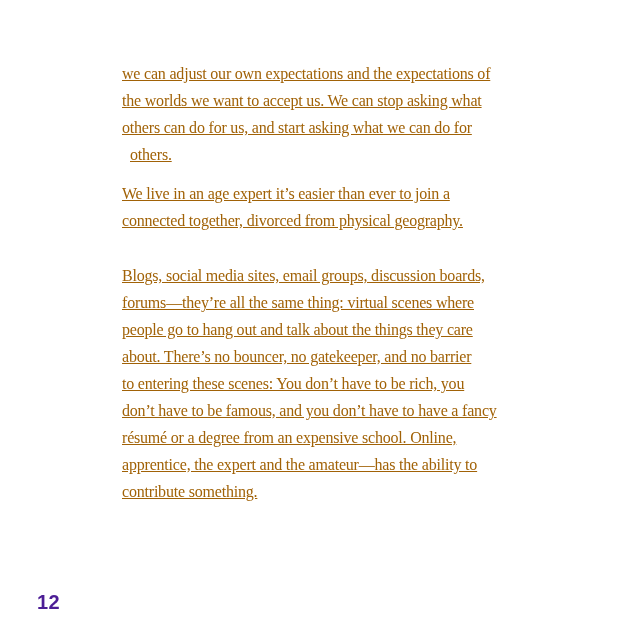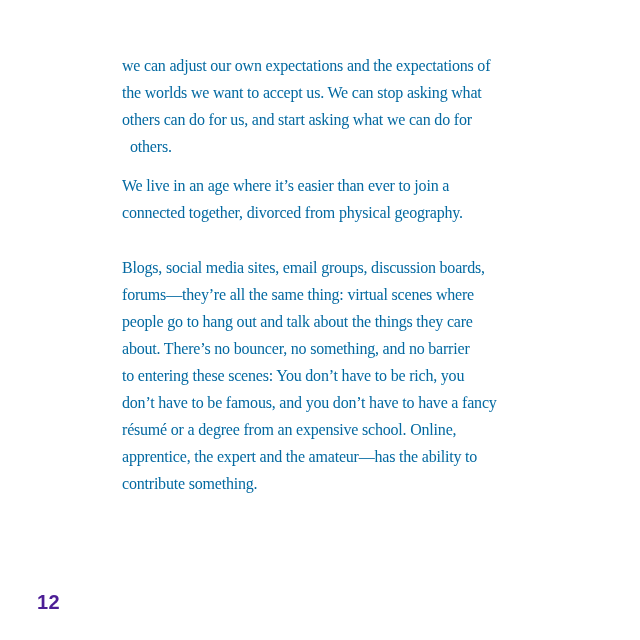--- a/index.html
+++ b/index.html
@@ -15,26 +15,27 @@
     font-family: "Liberation Serif", serif;
   }
   .book-page {
     position: absolute;
     inset: 0;
     background: #ffffff;
   }
   .text-block {
     position: absolute;
     left: 122px;
-    top: 52px;
+    top: 60px;
     width: 400px;
-    color: #0369a1;
+    color: #a16207;
     font-size: 16px;
     line-height: 27px;
     letter-spacing: -0.2px;
+    text-decoration: underline;
   }
   .para {
     margin: 0 0 12px 0;
   }
   .line {
     white-space: nowrap;
   }
   .folio {
     position: absolute;
     left: 37px;
@@ -54,26 +55,26 @@
   <div class="text-block">
 
     <p class="para">
       <span class="line" style="display: block;">we can adjust our own expectations and the expectations of</span>
       <span class="line" style="display: block;">the worlds we want to accept us. We can stop asking what</span>
       <span class="line" style="display: block;">others can do for us, and start asking what we can do for</span>
       <span class="line" style="display: block; margin-left: 8px;">others.</span>
     </p>
 
     <p class="para">
-      <span class="line" style="display: block;">We live in an age where it’s easier than ever to join a</span>
+      <span class="line" style="display: block;">We live in an age expert it’s easier than ever to join a</span>
       <span class="line" style="display: block;">connected together, divorced from physical geography.</span>
       <span class="line" style="display: block; margin-top: 28px;">Blogs, social media sites, email groups, discussion boards,</span>
       <span class="line" style="display: block;">forums—they’re all the same thing: virtual scenes where</span>
       <span class="line" style="display: block;">people go to hang out and talk about the things they care</span>
-      <span class="line" style="display: block;">about. There’s no bouncer, no something, and no barrier</span>
+      <span class="line" style="display: block;">about. There’s no bouncer, no gatekeeper, and no barrier</span>
       <span class="line" style="display: block;">to entering these scenes: You don’t have to be rich, you</span>
       <span class="line" style="display: block;">don’t have to be famous, and you don’t have to have a fancy</span>
       <span class="line" style="display: block;">résumé or a degree from an expensive school. Online,</span>
       <span class="line" style="display: block;">apprentice, the expert and the amateur—has the ability to</span>
       <span class="line" style="display: block;">contribute something.</span>
     </p>
 
   </div>
 
   <div class="folio">12</div>

